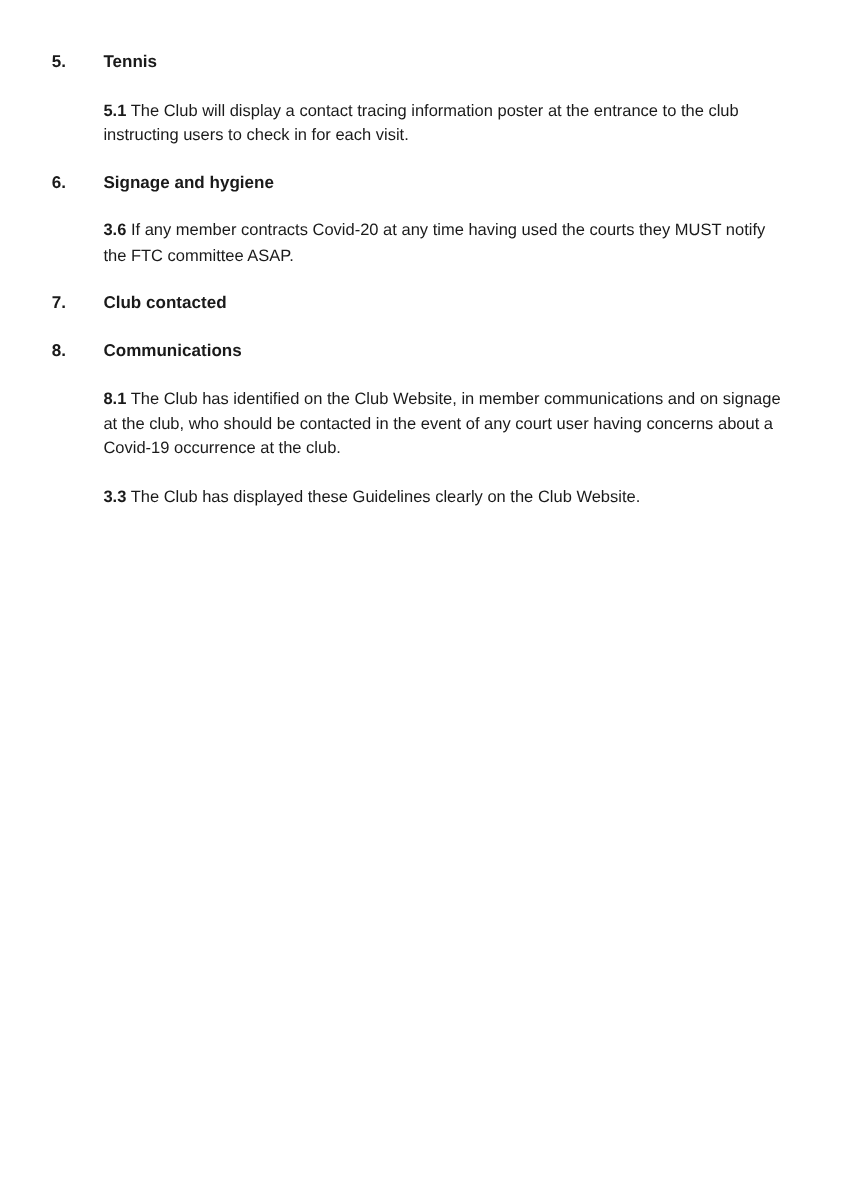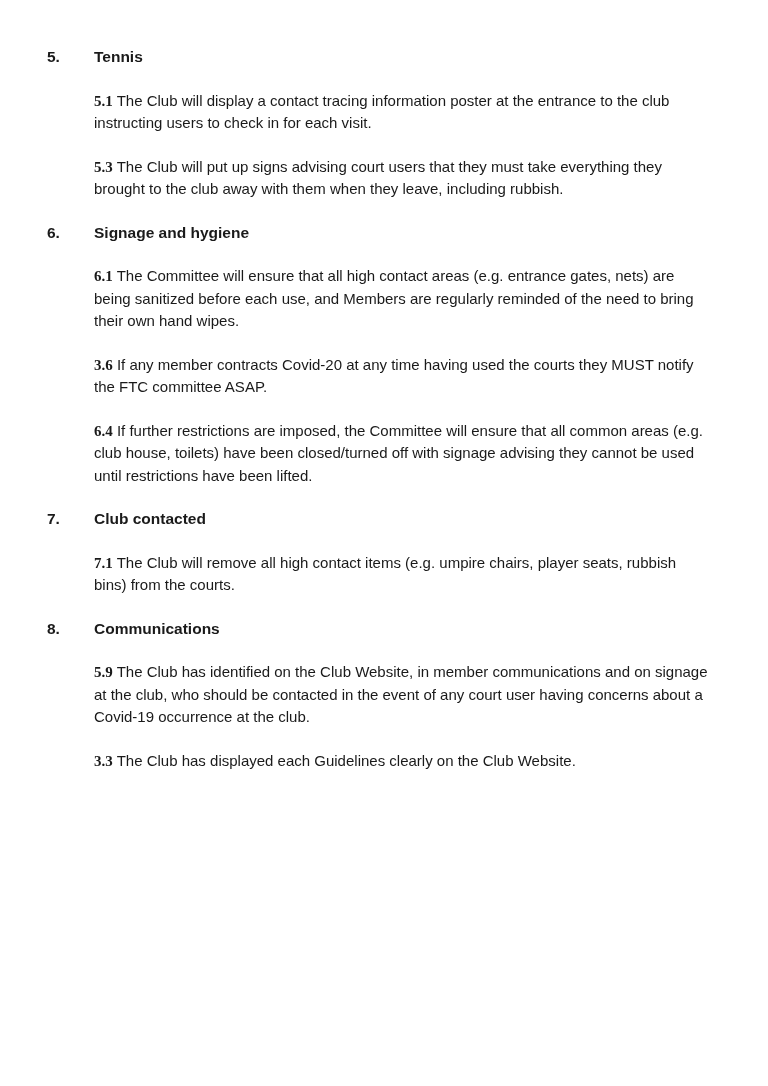--- a/index.html
+++ b/index.html
@@ -35,57 +35,52 @@
   .sec-title {
     flex: 1 1 auto;
   }
   .clause {
     margin: 0 0 21px 47px;
     font-size: 15px;
     line-height: 22.5px;
   }
   .clause b {
     font-weight: 700;
-    font-family: Liberation Serif, serif;
   }
 </style>
 </head>
 <body>
 
 <div class="page">
 
   <div class="section">
     <div class="sec-heading">
       <span class="sec-num">5.</span>
       <span class="sec-title">Tennis</span>
     </div>
     <p class="clause"><b>5.1</b> <span>The Club will display a contact tracing information poster at the entrance to the club instructing users to check in for each visit.</span></p>
-    <p class="clause"><b>5.3</b> <span>The Club will put up signs advising court users that they must take everything they brought to the club away with them when they leave, including rubbish.</span></p>
   </div>
 
   <div class="section">
     <div class="sec-heading">
       <span class="sec-num">6.</span>
       <span class="sec-title">Signage and hygiene</span>
     </div>
-    <p class="clause"><b>6.1</b> <span>The Committee will ensure that all high contact areas (e.g. entrance gates, nets) are being sanitized before each use, and Members are regularly reminded of the need to bring their own hand wipes.</span></p>
     <p class="clause"><b>3.6</b> <span>If any member contracts Covid-20 at any time having used the courts they MUST notify the FTC committee ASAP.</span></p>
-    <p class="clause"><b>6.4</b> <span>If further restrictions are imposed, the Committee will ensure that all common areas (e.g. club house, toilets) have been closed/turned off with signage advising they cannot be used until restrictions have been lifted.</span></p>
   </div>
 
   <div class="section">
     <div class="sec-heading">
       <span class="sec-num">7.</span>
       <span class="sec-title">Club contacted</span>
     </div>
-    <p class="clause"><b>7.1</b> <span>The Club will remove all high contact items (e.g. umpire chairs, player seats, rubbish bins) from the courts.</span></p>
   </div>
 
   <div class="section">
     <div class="sec-heading">
       <span class="sec-num">8.</span>
       <span class="sec-title">Communications</span>
     </div>
-    <p class="clause"><b>5.9</b> <span>The Club has identified on the Club Website, in member communications and on signage at the club, who should be contacted in the event of any court user having concerns about a Covid-19 occurrence at the club.</span></p>
-    <p class="clause"><b>3.3</b> <span>The Club has displayed each Guidelines clearly on the Club Website.</span></p>
+    <p class="clause"><b>8.1</b> <span>The Club has identified on the Club Website, in member communications and on signage at the club, who should be contacted in the event of any court user having concerns about a Covid-19 occurrence at the club.</span></p>
+    <p class="clause"><b>3.3</b> <span>The Club has displayed these Guidelines clearly on the Club Website.</span></p>
   </div>
 
 </div>
 
 </body></html>

